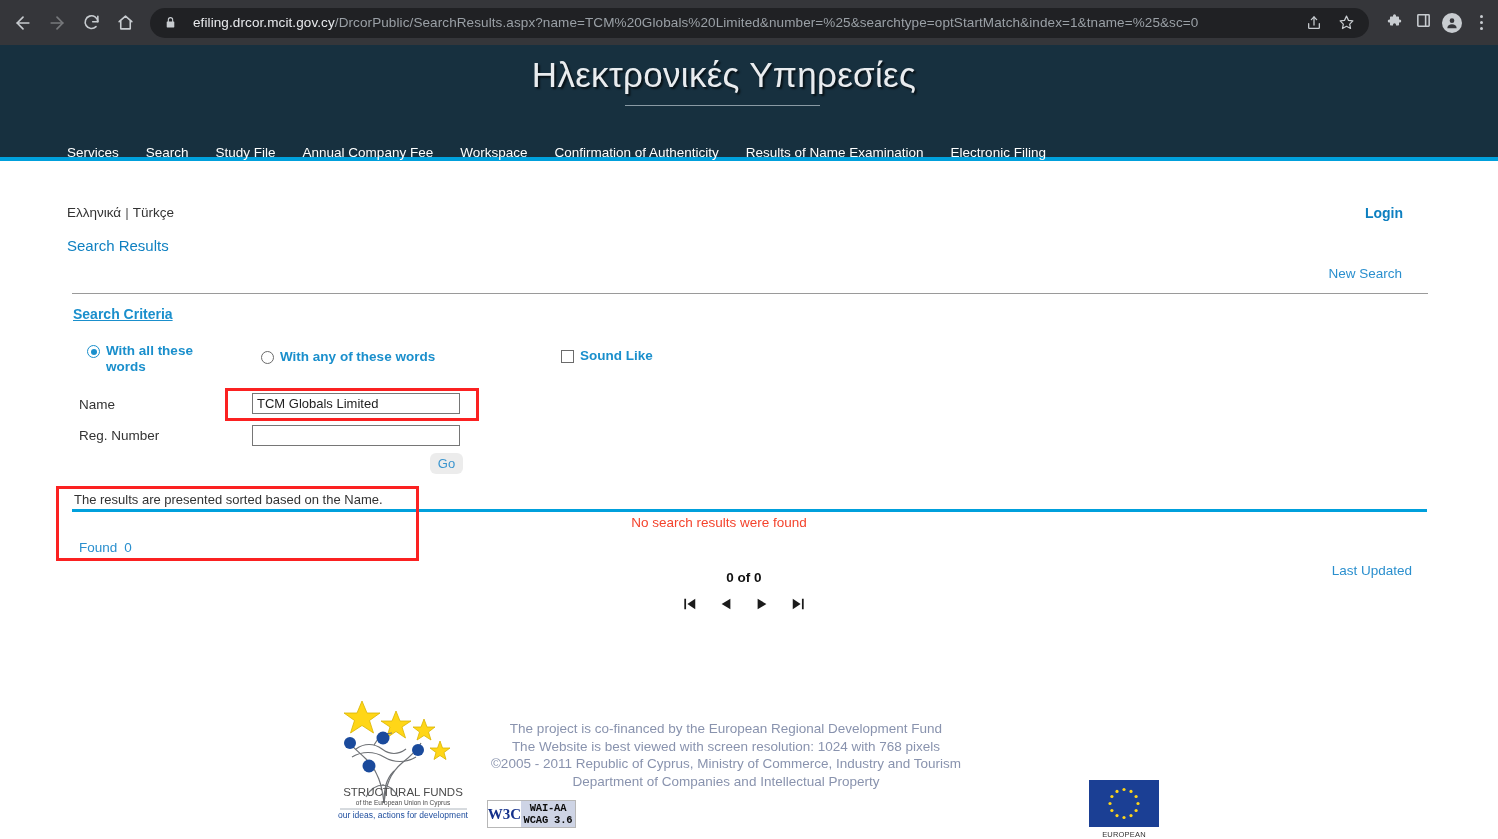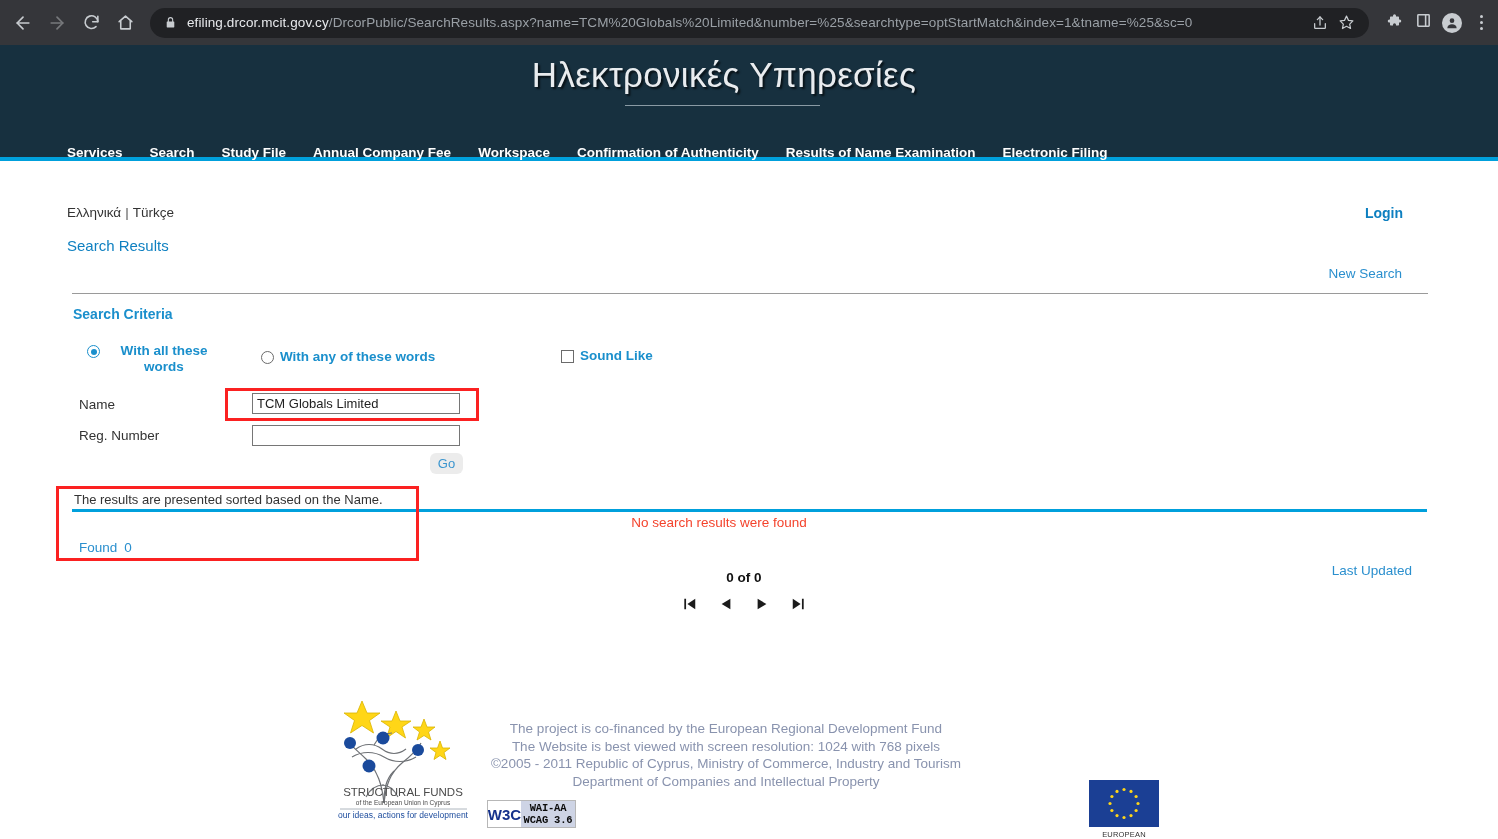--- a/index.html
+++ b/index.html
@@ -35,20 +35,21 @@
     flex: 1 1 auto;
     height: 30px;
     background: #202124;
     border-radius: 16px;
     display: flex;
     align-items: center;
     padding: 0 14px;
     margin-left: 6px;
     margin-right: 8px;
     min-width: 0;
+    gap: 6px;
   }
   #lock-icon { flex: 0 0 auto; margin-right: 10px; display:flex; }
   #url-text {
     font-size: 13.5px;
     color: #9aa0a6;
     white-space: nowrap;
     overflow: hidden;
     text-overflow: clip;
     letter-spacing: 0.1px;
     flex: 1 1 auto;
@@ -118,21 +119,21 @@
   }
   #nav-bar ul {
     list-style: none; margin: 0; padding: 0;
     display: flex;
     align-items: flex-end;
     height: 22px;
   }
   #nav-bar li {
     color: #ffffff;
     font-size: 13.5px;
-    font-weight: bold;
+    font-weight: normal;
     margin-right: 27px;
     line-height: 16px;
     cursor: pointer;
     white-space: nowrap;
   }
 
   #lang-row {
     position: absolute;
     top: 160px; left: 67px;
     font-size: 13.5px;
@@ -172,23 +173,24 @@
     width: 1356px; height: 1px;
     background: #9a9a9a;
   }
 
   #criteria-title {
     position: absolute;
     top: 261px; left: 73px;
     color: #1a8fcc;
     font-size: 14px;
     font-weight: bold;
-  }
-
-  .radio-group { position: absolute; display: flex; align-items: flex-start; text-align: center; }
+    text-decoration: underline;
+  }
+
+  .radio-group { position: absolute; display: flex; align-items: flex-start; }
   #radio-all { top: 298px; left: 87px; width: 135px; }
   #radio-any { top: 304px; left: 261px; }
   #check-sound { top: 303px; left: 561px; }
 
   .radio-mark {
     width: 13px; height: 13px;
     border-radius: 50%;
     border: 1px solid #6b6b6b;
     background: #fff;
     flex: 0 0 auto;
@@ -343,21 +345,21 @@
     top: 755px; left: 487px;
     width: 89px; height: 28px;
     border: 1px solid #b7b7b7;
     background: #ffffff;
     display: flex;
     overflow: hidden;
   }
   #w3c-badge .w3c-left {
     width: 33px;
     display: flex; align-items: center; justify-content: center;
-    font-family: Liberation Sans, sans-serif;
+    font-family: Liberation Serif, serif;
     font-weight: bold;
     font-size: 15px;
     color: #15318b;
     background: #ffffff;
   }
   #w3c-badge .w3c-right {
     flex: 1;
     background: #ced4e5;
     display: flex; flex-direction: column;
     align-items: center; justify-content: center;

